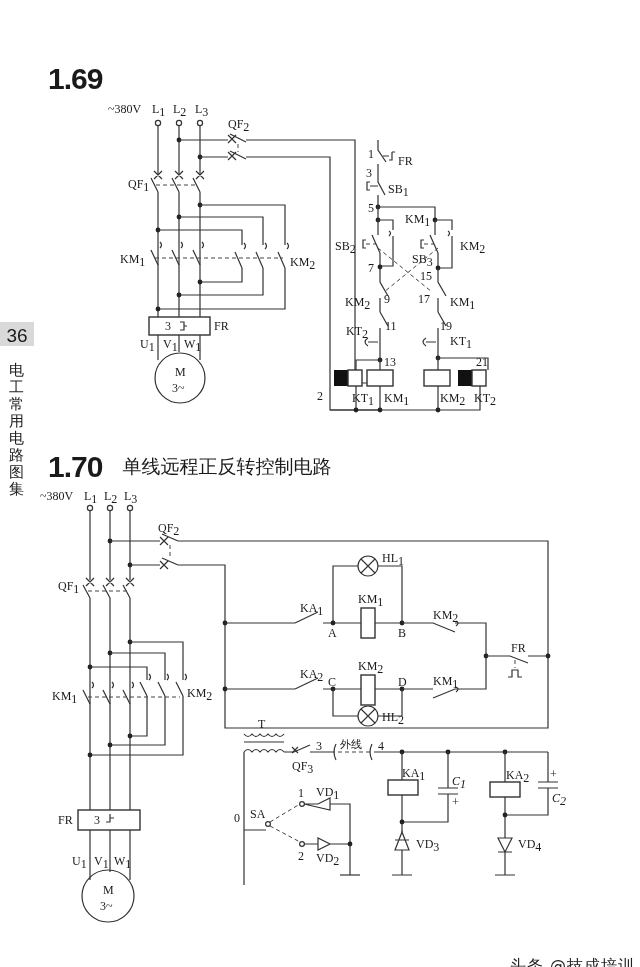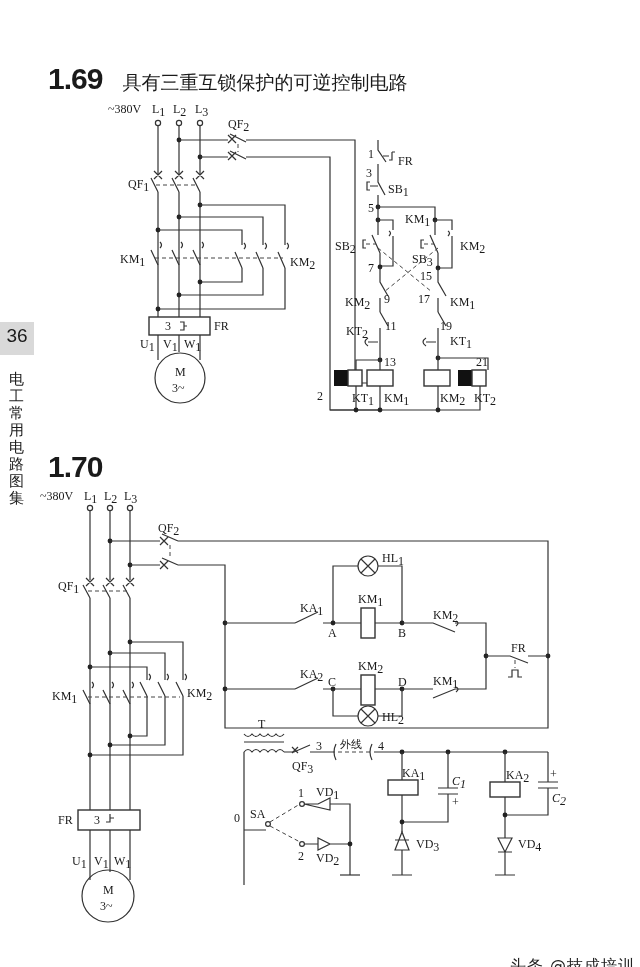--- a/index.html
+++ b/index.html
@@ -3,46 +3,46 @@
 <meta charset="utf-8">
 <style>
   html,body{margin:0;padding:0;background:#ffffff;}
   body{width:640px;height:967px;position:relative;overflow:hidden;font-family:"Liberation Serif",serif;color:#1a1a1a;}
   .sec-head{position:absolute;left:48px;display:flex;align-items:baseline;}
   .sec-num{font-family:"Liberation Sans",sans-serif;font-weight:bold;font-size:30px;letter-spacing:-1px;}
   .sec-title{font-family:"DejaVu Sans",sans-serif;font-size:19px;margin-left:20px;}
   #h1{top:62px;}
   #h2{top:450px;align-items:center;}
   .side-tab{position:absolute;left:0;top:322px;width:34px;}
-  .side-num{background:#d9d9d9;font-family:"Liberation Sans",sans-serif;font-size:19px;text-align:center;height:33px;line-height:28px;}
+  .side-num{background:#d9d9d9;font-family:"Liberation Sans",sans-serif;font-size:19px;text-align:center;height:24px;line-height:28px;}
   .side-text{font-family:"DejaVu Sans",sans-serif;font-size:15px;line-height:17px;width:18px;margin-left:9px;margin-top:16px;word-break:break-all;}
   svg{position:absolute;left:0;top:0;}
   svg text{font-family:"Liberation Serif",serif;font-size:12px;fill:#1a1a1a;}
   .w{stroke:#333;stroke-width:1.2;fill:none;}
   .d{stroke:#444;stroke-width:1;fill:none;stroke-dasharray:4 3;}
   .dot{fill:#222;}
   .box{stroke:#333;stroke-width:1.4;fill:#fff;}
   .blk{fill:#111;}
   .watermark{position:absolute;left:510px;top:932px;font-family:"DejaVu Sans",sans-serif;font-size:16px;color:#222;letter-spacing:1px;margin-top:24px;}
 </style>
 </head>
 <body>
 
 <div class="sec-head" id="h1">
   <span class="sec-num">1.69</span>
-  <span class="sec-title">具有三重互锁保护的可逆控制电路</span>
 </div>
 
 <div class="side-tab">
   <div class="side-num">36</div>
   <div class="side-text">电工常用电路图集</div>
 </div>
 
 <div class="sec-head" id="h2">
   <span class="sec-num">1.70</span>
+  <span class="sec-title">单线远程正反转控制电路</span>
 </div>
 
 <svg width="640" height="967" viewBox="0 0 640 967">
 
   <g>
     <text x="108" y="113">~380V</text>
     <text x="152" y="113"><tspan>L</tspan><tspan class="sub" dy="3">1</tspan></text>
     <text x="173" y="113"><tspan>L</tspan><tspan class="sub" dy="3">2</tspan></text>
     <text x="195" y="113"><tspan>L</tspan><tspan class="sub" dy="3">3</tspan></text>
     <circle cx="158" cy="123" r="2.6" class="w"></circle>

